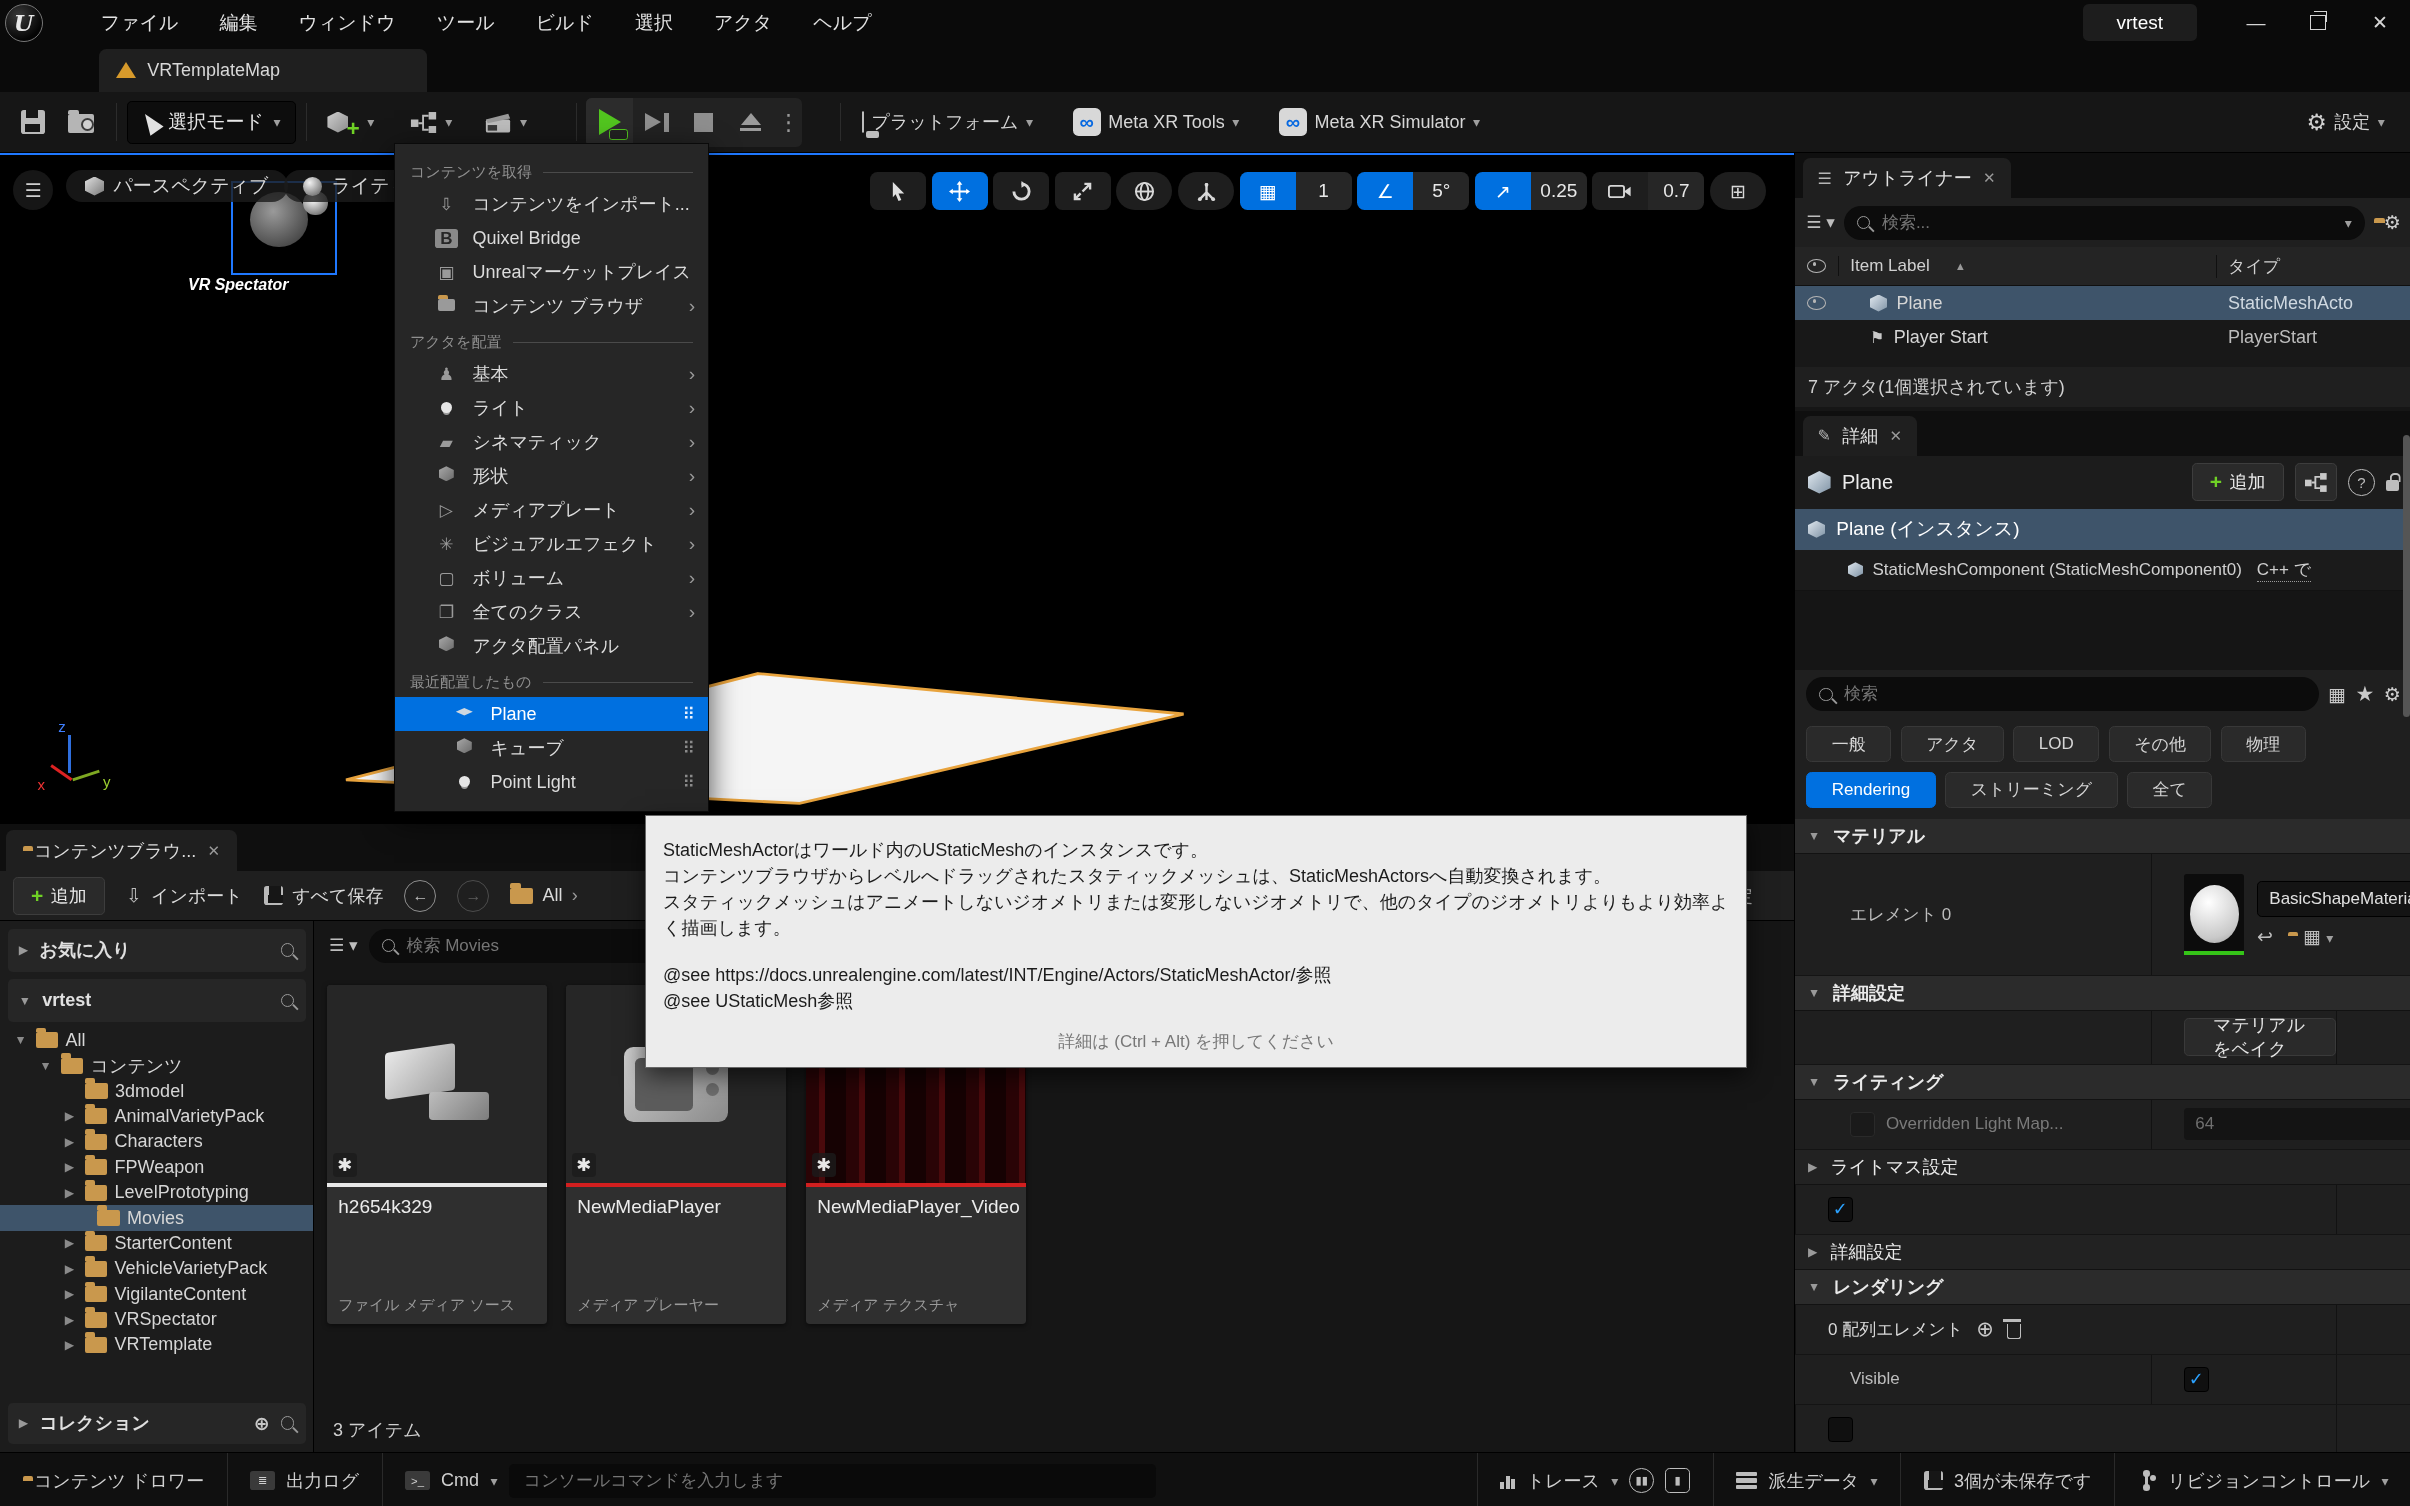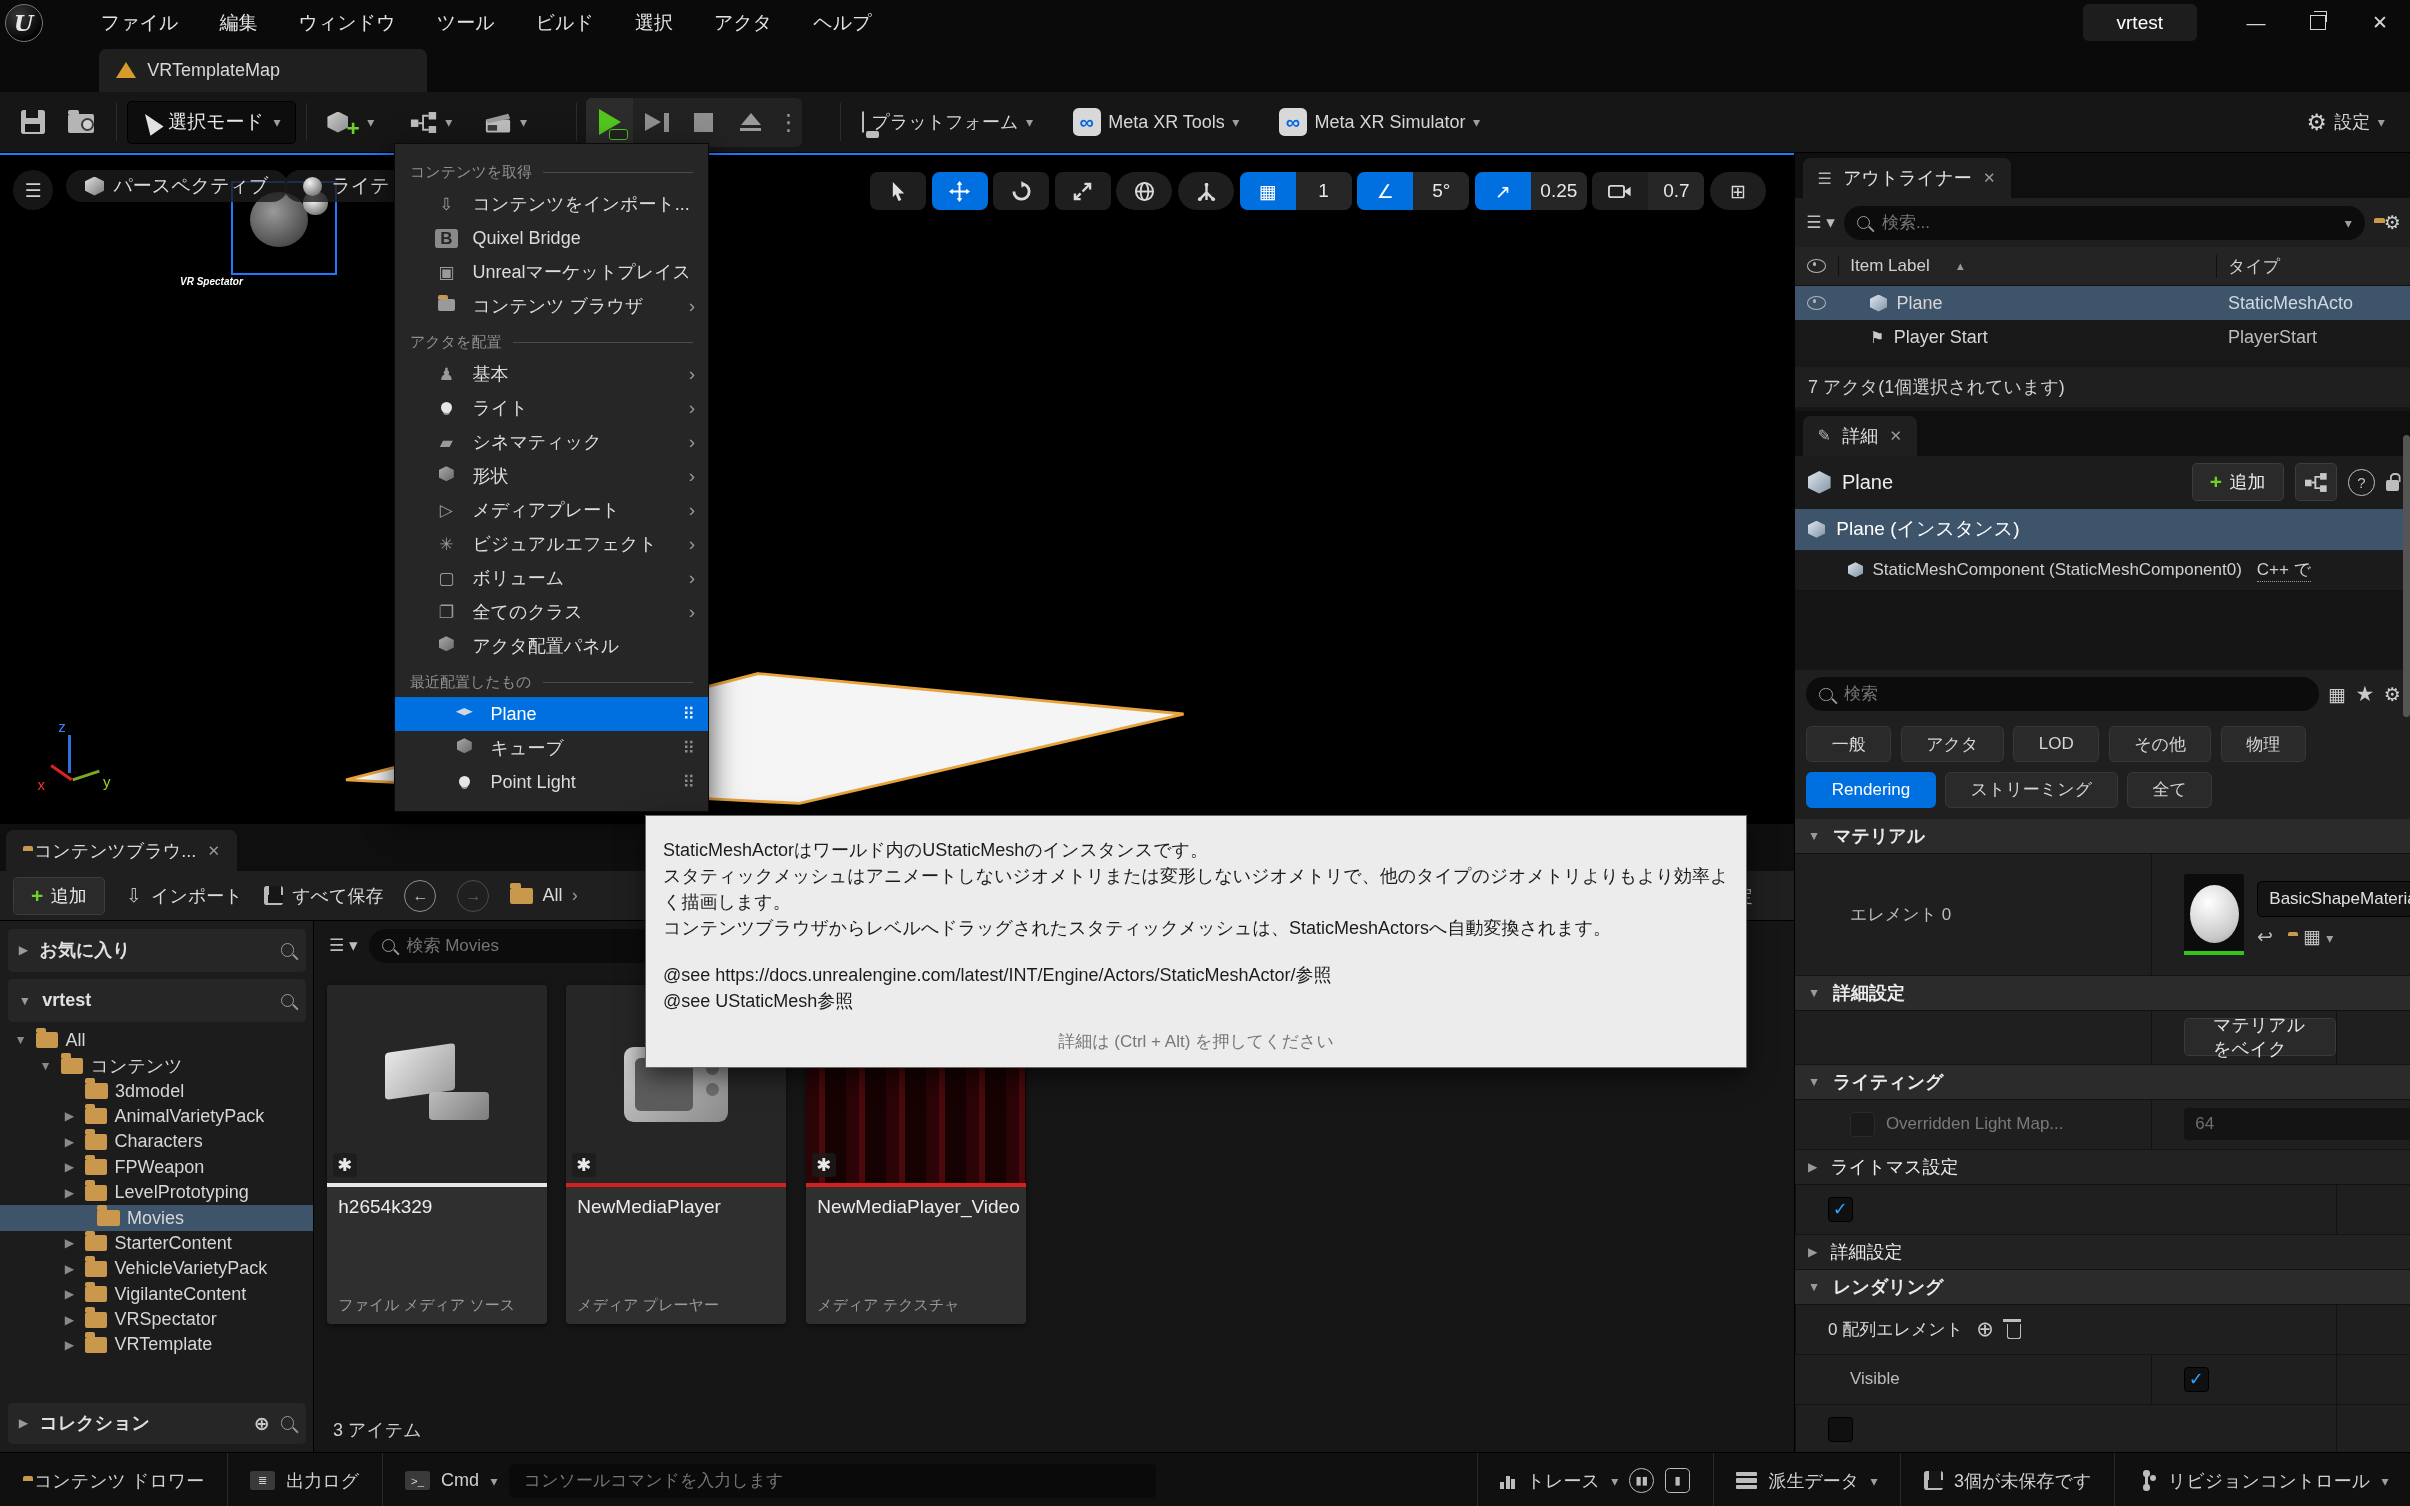--- a/index.html
+++ b/index.html
@@ -69,21 +69,21 @@
   .vsphere{width:19px;height:19px;border-radius:50%;background:radial-gradient(circle at 35% 30%,#f2f2f2,#555);}
   .vp-ctls{position:absolute;right:28px;top:17px;display:flex;align-items:center;gap:5.6px;}
   .vbtn{min-width:41px;height:38px;border-radius:7.5px;background:#1e1e1e;display:flex;align-items:center;justify-content:center;color:#d8d8d8;font-size:19px;padding:0 7.5px;}
   .vbtn.on{background:#0070e0;color:#fff;}
   .vgrp{display:flex;border-radius:7.5px;overflow:hidden;}
   .vgrp .vbtn{border-radius:0;}
   .vval{background:#262626;color:#e8e8e8;}
   .camgizmo{position:absolute;left:231px;top:26px;width:102px;height:90px;border:2.8px solid #1f78ff;}
   .cambody{position:absolute;left:17px;top:9.4px;width:58px;height:55px;border-radius:50%;background:radial-gradient(circle at 40% 35%,#9a9a9a,#2f2f2f);}
   .camlens{position:absolute;right:7.5px;top:7.5px;width:24.5px;height:24.5px;border-radius:50%;background:radial-gradient(circle at 40% 35%,#fff,#4a4a4a);}
-  .camlabel{position:absolute;left:180px;top:121px;color:#fff;font-weight:bold;font-size:10px;text-shadow:0.9px 0.9px 1.9px #000;font-style:italic;}
+  .camlabel{position:absolute;left:188px;top:121px;color:#fff;font-weight:bold;font-size:16px;text-shadow:0.9px 0.9px 1.9px #000;font-style:italic;}
   .planequad{position:absolute;left:0;top:0;}
   .axis{position:absolute;left:47px;top:563px;width:85px;height:85px;}
   .axis .az{position:absolute;left:21px;top:17px;width:2.8px;height:38px;background:#2f6fde;}
   .axis .azl{position:absolute;left:11.3px;top:0;color:#3f7fff;font-size:15px;}
   .axis .ax{position:absolute;left:1.9px;top:53px;width:24.5px;height:2.8px;background:#d22;transform:rotate(35deg);}
   .axis .axl{position:absolute;left:-7.5px;top:58px;color:#e33;font-size:15px;}
   .axis .ay{position:absolute;left:24.5px;top:56px;width:28px;height:2.8px;background:#7ea822;transform:rotate(-18deg);}
   .axis .ayl{position:absolute;left:55px;top:56px;color:#9ccf2f;font-size:15px;}
 
   
@@ -934,22 +934,22 @@
       </div>
     <div class="mitem recent">
         <span class="mi"><span class="bulb"></span></span>
         <span>Point Light</span>
         <span class="grip">⠿</span>
       </div>
   </div>
 
   <div class="tooltip abs">
     <div>StaticMeshActorはワールド内のUStaticMeshのインスタンスです。</div>
+    <div>コンテンツブラウザからレベルへドラッグされたスタティックメッシュは、StaticMeshActorsへ自動変換されます。</div>
     <div>スタティックメッシュはアニメートしないジオメトリまたは変形しないジオメトリで、他のタイプのジオメトリよりもより効率よく描画します。</div>
-    <div>コンテンツブラウザからレベルへドラッグされたスタティックメッシュは、StaticMeshActorsへ自動変換されます。</div>
     <div style="height:21px;"></div>
     <div>@see https://docs.unrealengine.com/latest/INT/Engine/Actors/StaticMeshActor/参照</div>
     <div>@see UStaticMesh参照</div>
     <div class="hint">詳細は (Ctrl + Alt) を押してください</div>
   </div>
 
 </div>
 
 
 </body></html>

